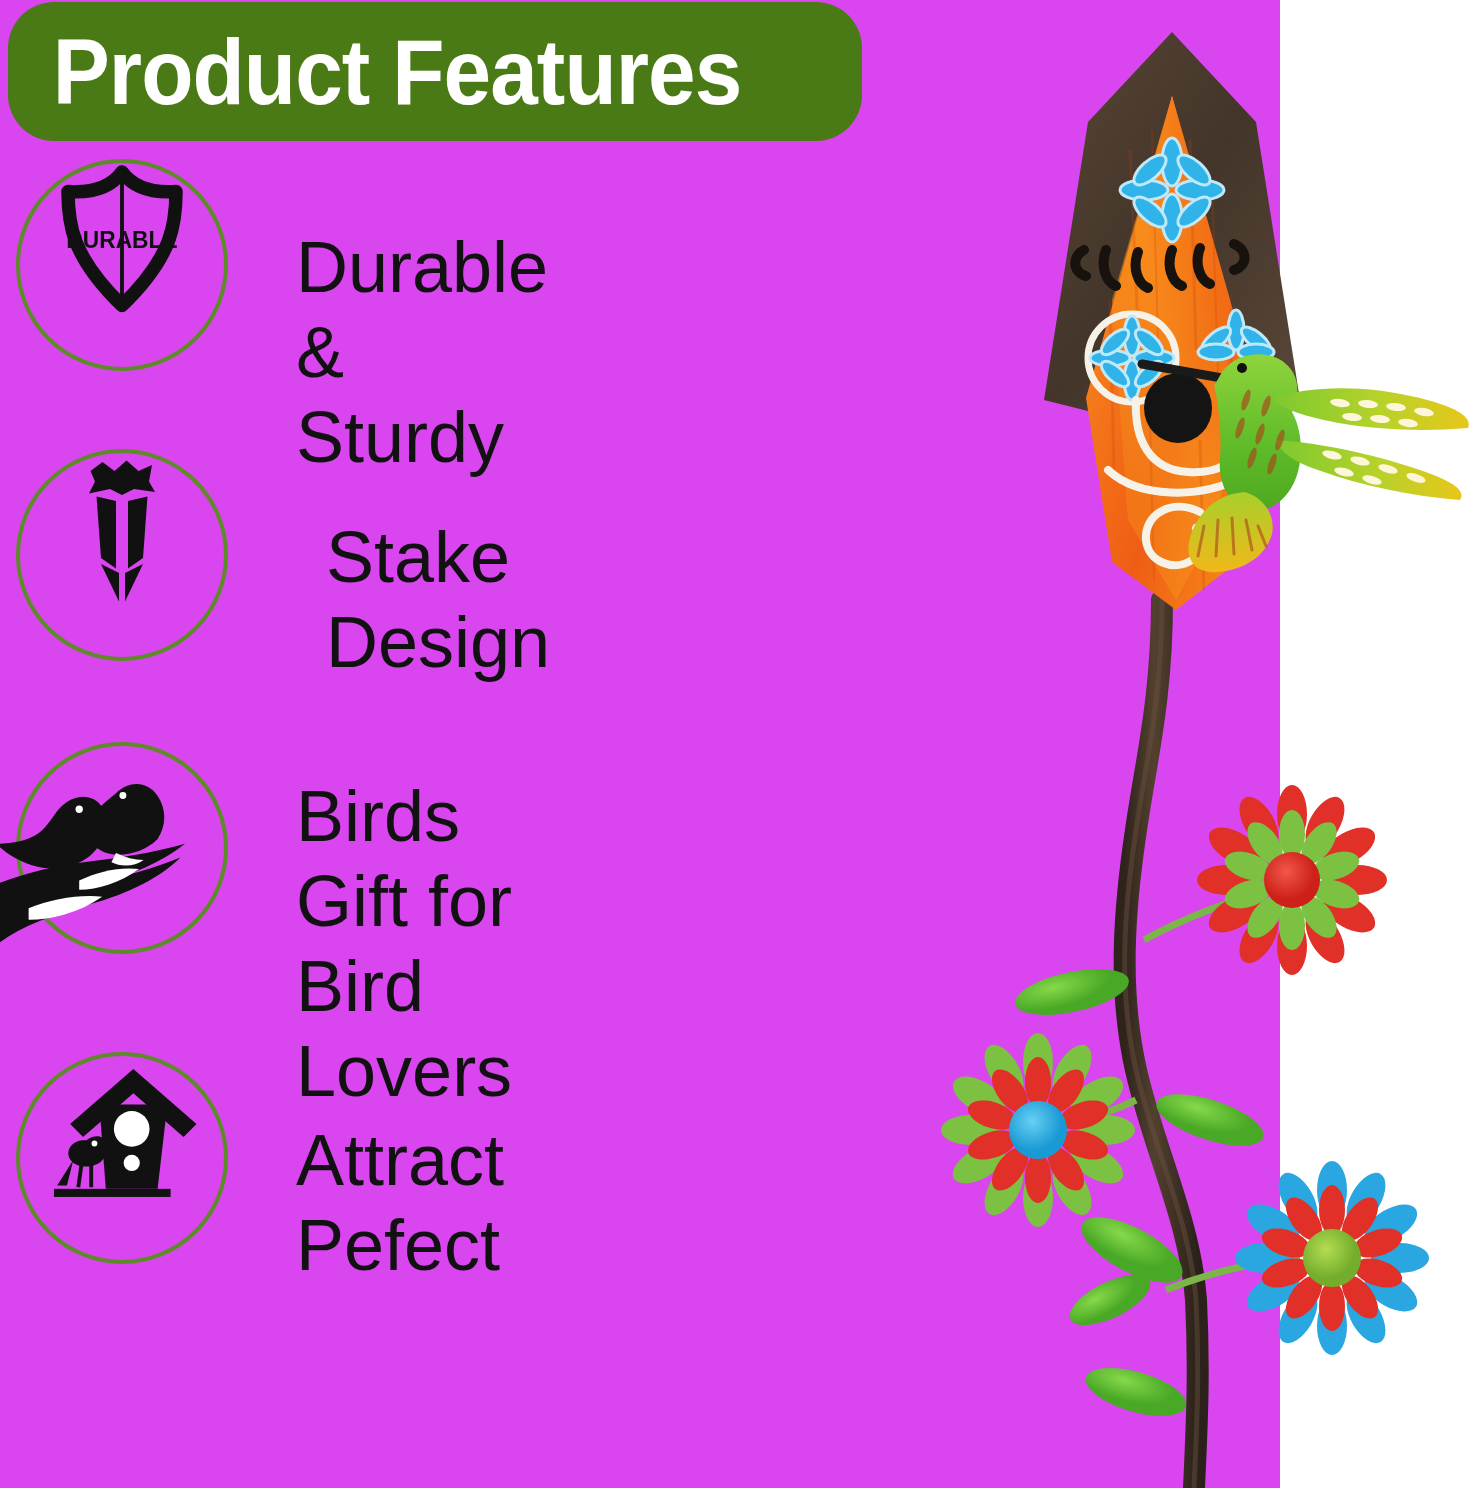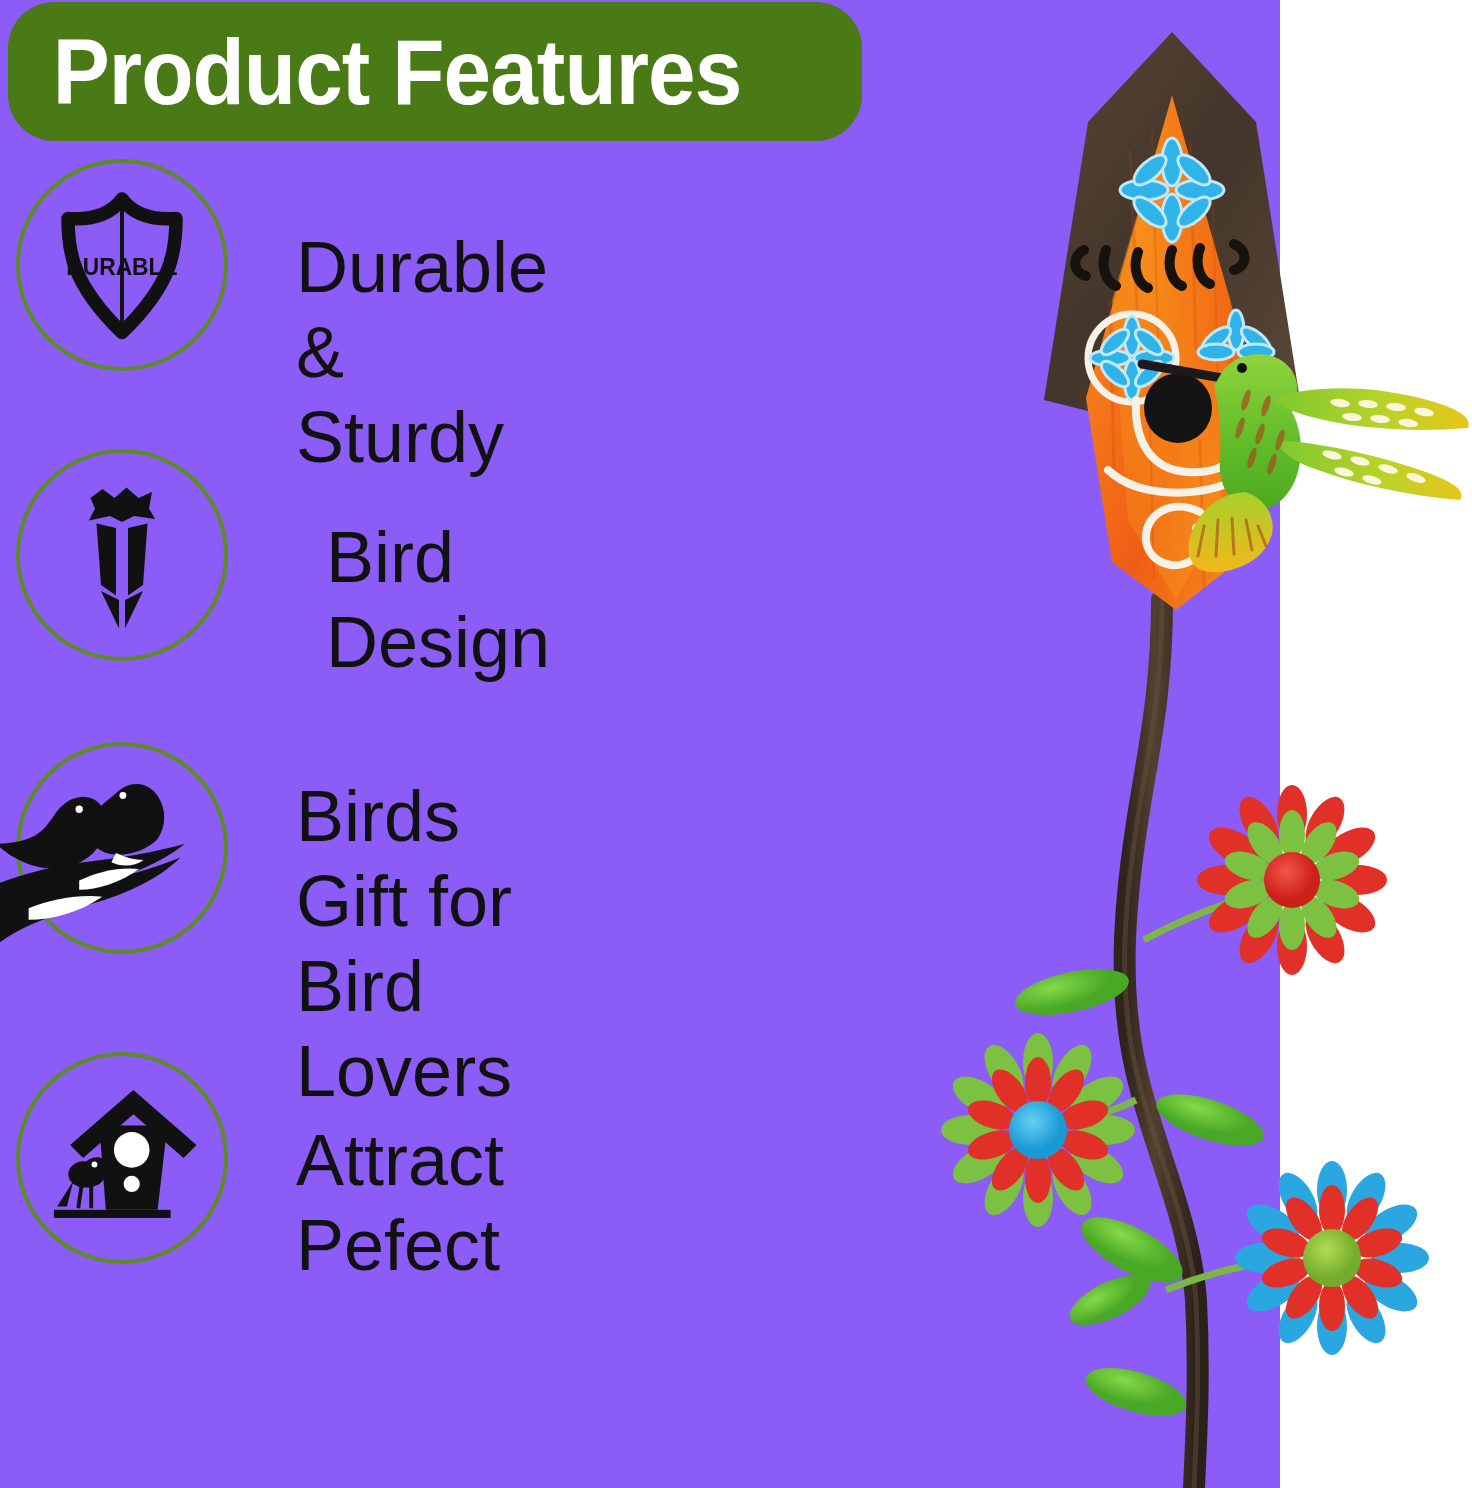--- a/index.html
+++ b/index.html
@@ -1,21 +1,21 @@
 <!DOCTYPE html>
 <html><head>
 <meta charset="utf-8">
 <style>
   html,body{margin:0;padding:0;}
   body{
     width:1472px;height:1488px;background:#ffffff;
     font-family:"Liberation Sans", sans-serif;
     overflow:hidden;position:relative;
   }
-  .stage{position:relative;width:1280px;height:1488px;background:#8b5cf6;}
+  .stage{position:relative;width:1280px;height:1488px;background:#d946ef;}
 
   
   .banner{
     position:absolute;left:8px;top:2px;width:854px;height:139px;
     background:#4a7a15;border-radius:46px;
     display:flex;align-items:center;
   }
   .banner-text{
     color:#ffffff;font-weight:bold;font-size:92px;line-height:1;
     letter-spacing:-1px;padding-left:48px;
@@ -28,21 +28,21 @@
   .features{position:absolute;left:0;top:248px;width:880px;}
   .frow{position:relative;display:flex;align-items:center;height:0;}
   .fr1{position:absolute;top:17px;left:0;}
   .fr2{position:absolute;top:307px;left:0;}
   .fr3{position:absolute;top:600px;left:0;}
   .fr4{position:absolute;top:910px;left:0;}
 
   .icon-circle{
     position:relative;width:212px;height:212px;border-radius:50%;
     border:4px solid #5d8b28;box-sizing:border-box;
-    display:flex;align-items:center;justify-content:center;
+    display:flex;align-items:flex-start;justify-content:center;
     flex:0 0 auto;overflow:visible;
   }
   .ic-wrap{position:absolute;left:16px;}
   .flabel{
     font-size:72px;color:#111;line-height:1.18;
     font-weight:400;letter-spacing:0px;
     white-space:pre-line;
   }
   .lbl1{position:absolute;left:296px;top:-40px;}
   .lbl2{position:absolute;left:326px;top:-40px;}
@@ -87,21 +87,21 @@
             <path d="M33 29 L46 32 L46 77 L36 70 Z" fill="#111"></path>
 
             <path d="M67 29 L54 32 L54 77 L64 70 Z" fill="#111"></path>
 
             <path d="M36 74 L48 80 L48 99 Z" fill="#111"></path>
 
             <path d="M64 74 L52 80 L52 99 Z" fill="#111"></path>
           </svg>
         </div>
       </div>
-      <div class="flabel lbl2">Bird Design</div>
+      <div class="flabel lbl2">Stake Design</div>
     </div>
 
     <div class="frow fr3">
       <div class="ic-wrap">
         <div class="icon-circle">
           <svg width="230" height="230" viewBox="0 0 100 100" style="position:absolute;left:-42px;top:-8px;">
 
             <path d="M2 66 C16 60 30 56 46 54 C62 52 76 50 90 46 C80 54 66 60 50 64 C34 68 18 72 6 80 Z" fill="#111"></path>
             <path d="M4 74 C18 70 34 66 50 63 C64 60 76 57 88 52 C78 62 62 69 46 73 C32 77 18 82 8 90 Z" fill="#111"></path>
 

